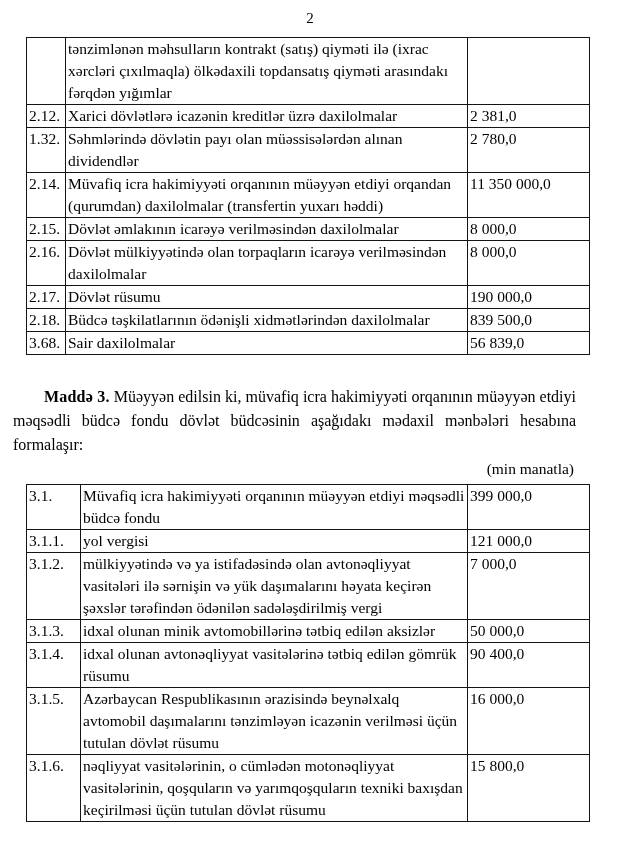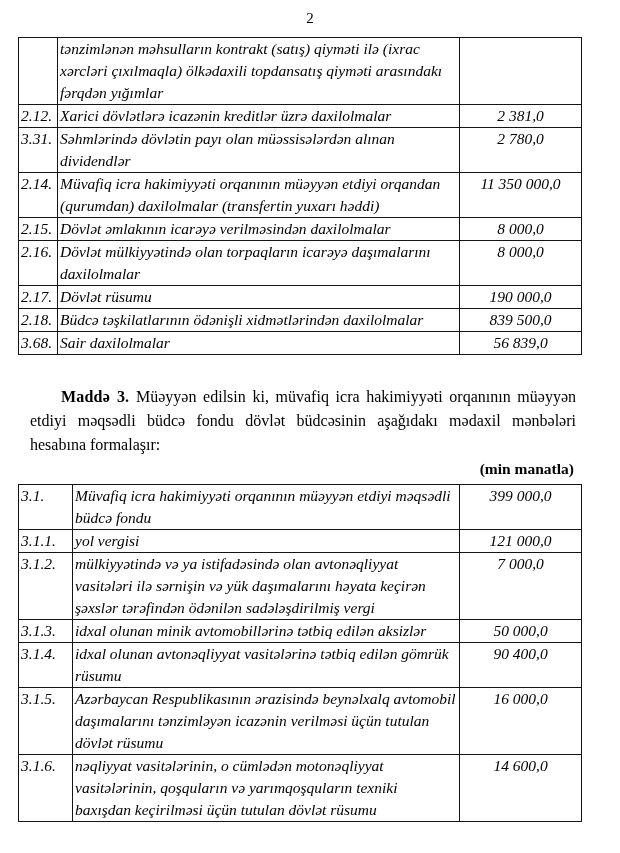--- a/index.html
+++ b/index.html
@@ -13,48 +13,47 @@
   .page-number {
     text-align: center;
     padding-top: 8px;
     font-size: 15px;
     line-height: 21px;
   }
   table.doc-table {
     border-collapse: collapse;
     table-layout: fixed;
     width: 563px;
-    margin-left: 18px;
-    font-style: italic;
+    margin-left: 26px;
   }
   table.doc-table td {
     border: 1px solid #141414;
     font-size: 15.5px;
     line-height: 22px;
     vertical-align: top;
     padding: 0px 2px;
   }
   #table-2 { margin-top: 8px; }
   #table-3 { margin-top: 5px; padding-left: 20px; }
   td.num-cell   { padding-left: 5px; }
   td.desc-cell  { padding-left: 6px; padding-right: 4px; }
-  td.value-cell { text-align: center; padding-right: 7px; }
+  td.value-cell { text-align: left; padding-right: 7px; }
   td.v-middle   { vertical-align: middle; }
   .statute {
-    margin: 30px 44px 0 30px;
+    margin: 30px 44px 0 13px;
     font-size: 16px;
     line-height: 24px;
     text-align: justify;
     text-indent: 31px;
   }
   .statute b { letter-spacing: 0.2px; }
   .unit-note {
     margin: 2px 46px 0 12px;
     text-align: right;
-    font-weight: bold;
+    font-weight: normal;
     font-size: 15.5px;
     line-height: 20px;
   }
 </style>
 </head>
 <body>
 
 <div class="page-number">2</div>
 
 <table class="doc-table" id="table-2">
@@ -68,37 +67,37 @@
         <td class="num-cell"></td>
         <td class="desc-cell">tənzimlənən məhsulların kontrakt (satış) qiyməti ilə (ixrac xərcləri çıxılmaqla) ölkədaxili topdansatış qiyməti arasındakı fərqdən yığımlar</td>
         <td class="value-cell"></td>
       </tr>
       <tr>
         <td class="num-cell">2.12.</td>
         <td class="desc-cell">Xarici dövlətlərə icazənin kreditlər üzrə daxilolmalar</td>
         <td class="value-cell">2 381,0</td>
       </tr>
       <tr>
-        <td class="num-cell">3.31.</td>
+        <td class="num-cell">1.32.</td>
         <td class="desc-cell">Səhmlərində dövlətin payı olan müəssisələrdən alınan dividendlər</td>
         <td class="value-cell">2 780,0</td>
       </tr>
       <tr>
         <td class="num-cell">2.14.</td>
         <td class="desc-cell">Müvafiq icra hakimiyyəti orqanının müəyyən etdiyi orqandan (qurumdan) daxilolmalar (transfertin yuxarı həddi)</td>
         <td class="value-cell v-middle">11 350 000,0</td>
       </tr>
       <tr>
         <td class="num-cell">2.15.</td>
         <td class="desc-cell">Dövlət əmlakının icarəyə verilməsindən daxilolmalar</td>
         <td class="value-cell">8 000,0</td>
       </tr>
       <tr>
         <td class="num-cell">2.16.</td>
-        <td class="desc-cell">Dövlət mülkiyyətində olan torpaqların icarəyə daşımalarını daxilolmalar</td>
+        <td class="desc-cell">Dövlət mülkiyyətində olan torpaqların icarəyə verilməsindən daxilolmalar</td>
         <td class="value-cell">8 000,0</td>
       </tr>
       <tr>
         <td class="num-cell">2.17.</td>
         <td class="desc-cell">Dövlət rüsumu</td>
         <td class="value-cell">190 000,0</td>
       </tr>
       <tr>
         <td class="num-cell">2.18.</td>
         <td class="desc-cell">Büdcə təşkilatlarının ödənişli xidmətlərindən daxilolmalar</td>
@@ -149,16 +148,16 @@
         <td class="value-cell">90 400,0</td>
       </tr>
       <tr>
         <td class="num-cell">3.1.5.</td>
         <td class="desc-cell">Azərbaycan Respublikasının ərazisində beynəlxalq avtomobil daşımalarını tənzimləyən icazənin verilməsi üçün tutulan dövlət rüsumu</td>
         <td class="value-cell">16 000,0</td>
       </tr>
       <tr>
         <td class="num-cell">3.1.6.</td>
         <td class="desc-cell">nəqliyyat vasitələrinin, o cümlədən motonəqliyyat vasitələrinin, qoşquların və yarımqoşquların texniki baxışdan keçirilməsi üçün tutulan dövlət rüsumu</td>
-        <td class="value-cell">14 600,0</td>
+        <td class="value-cell">15 800,0</td>
       </tr>
     </tbody>
 </table>
 
 </body></html>

